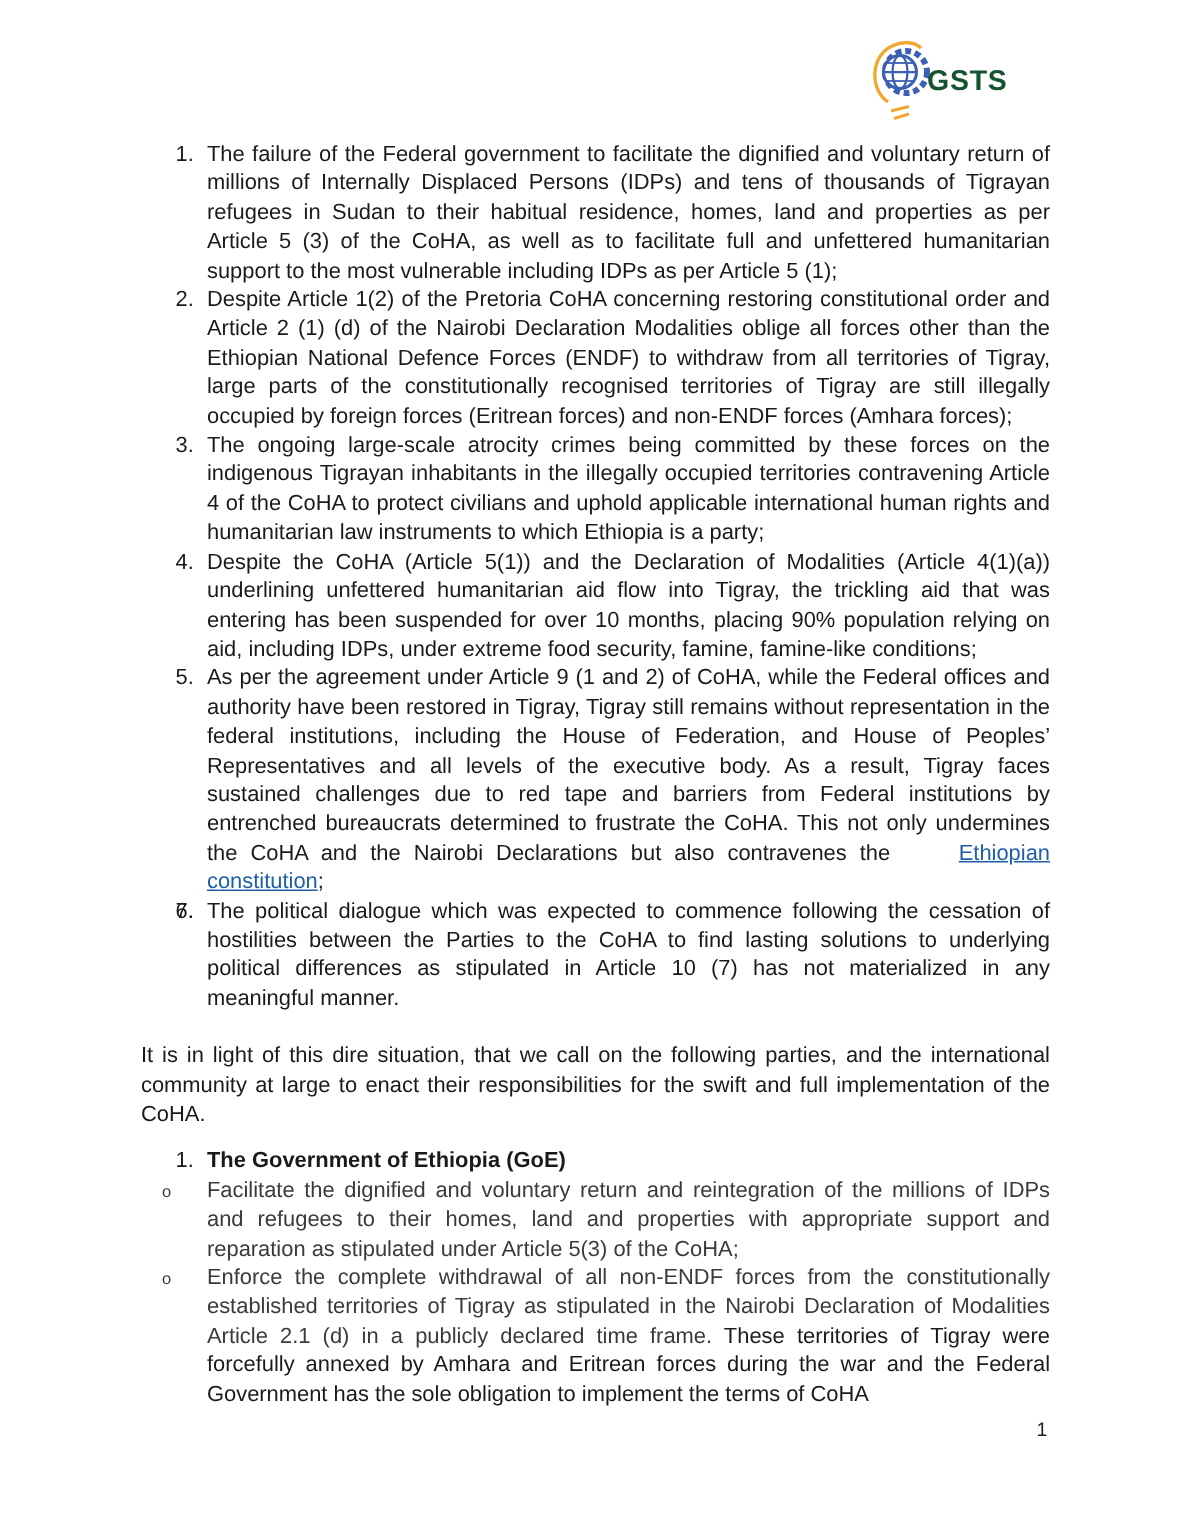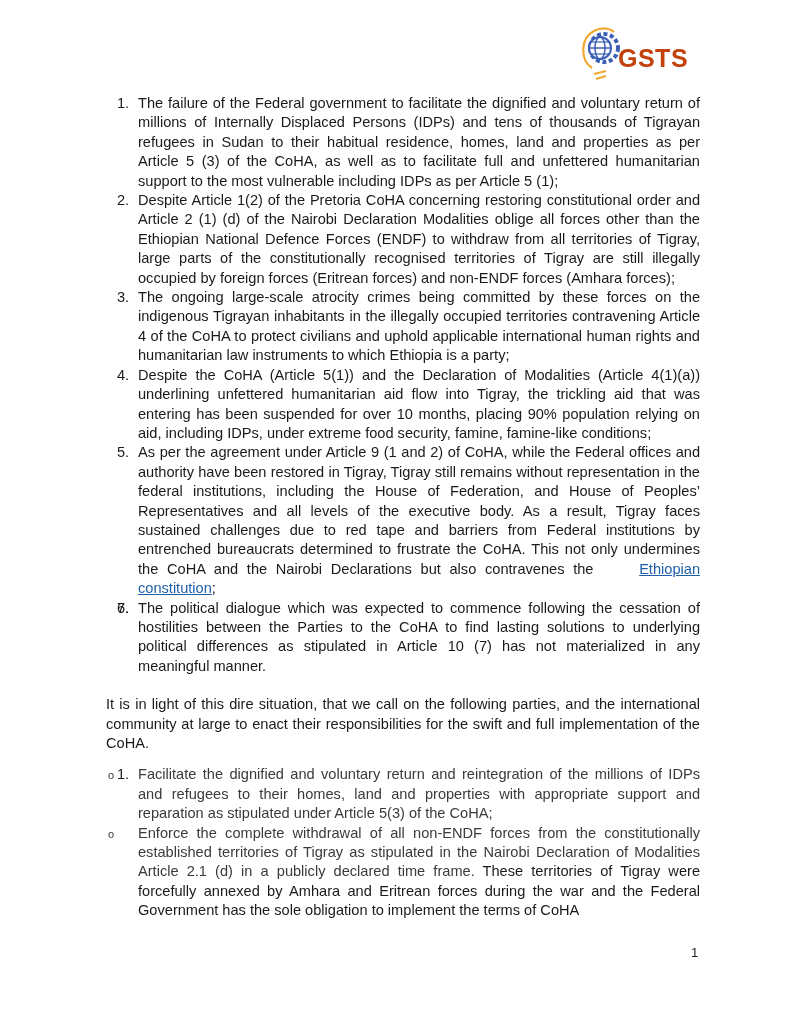--- a/index.html
+++ b/index.html
@@ -1,26 +1,26 @@
 <!DOCTYPE html>
 <html><head>
 <meta charset="utf-8">
 <style>
   html, body { margin: 0; padding: 0; background: #ffffff; }
   body { width: 791px; height: 1024px; position: relative; overflow: hidden;
          font-family: "Liberation Sans", sans-serif; color: #1a1a1a; }
   .logo { position: absolute; left: 578px; top: 24px; width: 125px; height: 62px; }
   .logo-text { position: absolute; left: 40px; top: 20px; font-family: "Liberation Sans", sans-serif;
-               font-weight: bold; font-size: 25px; color: #c2410c; letter-spacing: 0.5px; }
+               font-weight: bold; font-size: 19px; color: #14532d; letter-spacing: 0.5px; }
   .content { position: absolute; left: 90px; top: 94px; width: 610px; font-size: 14.6px; line-height: 19.4px; }
   ol.issues { margin: 0; padding: 0; list-style: none; }
   ol.issues li { position: relative; padding-left: 48px; text-align: justify; }
   .num { position: absolute; left: 27px; top: 0; }
   a.link { color: #1f5fa8; text-decoration: underline; margin-left: 37px; }
-  p.intro { margin: 19px 0 0 16px; text-align: justify; }
+  p.intro { margin: 19px 0 0 4px; text-align: justify; }
   .section { margin-top: 12px; position: relative; }
   .sec-head { position: relative; padding-left: 48px; font-weight: bold; }
   .sec-head .num { left: 27px; font-weight: normal; }
   ul.actions { list-style: none; margin: 0; padding: 0; color: #3a3a3a; }
   ul.actions li { position: relative; padding-left: 48px; text-align: justify; }
   .bullet { position: absolute; left: 18px; top: 1px; font-size: 11px; }
   .dark { color: #1a1a1a; }
   .page-num { position: absolute; left: 691px; top: 945px; font-size: 13px; color: #222; }
 </style>
 </head>
@@ -50,20 +50,21 @@
     <li><span class="num">5.</span><span>As per the agreement under Article 9 (1 and 2) of CoHA, while the Federal offices and authority have been restored in Tigray, Tigray still remains without representation in the federal institutions, including the House of Federation, and House of Peoples’ Representatives and all levels of the executive body. As a result, Tigray faces sustained challenges due to red tape and barriers from Federal institutions by entrenched bureaucrats determined to frustrate the CoHA. This not only undermines the CoHA and the Nairobi Declarations but also contravenes the </span><a class="link" href="#">Ethiopian constitution</a><span>;</span></li>
     <li><span class="num">6.</span></li>
     <li><span class="num">7.</span><span>The political dialogue which was expected to commence following the cessation of hostilities between the Parties to the CoHA to find lasting solutions to underlying political differences as stipulated in Article 10 (7) has not materialized in any meaningful manner.</span></li>
   </ol>
 
   <p class="intro">It is in light of this dire situation, that we call on the following parties, and the international community at large to enact their responsibilities for the swift and full implementation of the CoHA.</p>
 
   <div class="section">
     <div class="sec-head">
       <span class="num">1.</span>
+      <span>The Government of Ethiopia (GoE)</span>
     </div>
     <ul class="actions">
       <li><span class="bullet">o</span><span>Facilitate the dignified and voluntary return and reintegration of the millions of IDPs and refugees to their homes, land and properties with appropriate support and reparation as stipulated under Article 5(3) of the CoHA;</span></li>
       <li><span class="bullet">o</span><span>Enforce the complete withdrawal of all non-ENDF forces from the constitutionally established territories of Tigray as stipulated in the Nairobi Declaration of Modalities Article 2.1 (d) in a publicly declared time frame. </span><span class="dark">These territories of Tigray were forcefully annexed by Amhara and Eritrean forces during the war and the Federal Government has the sole obligation to implement the terms of CoHA</span></li>
     </ul>
   </div>
 </div>
 
 <div class="page-num">1</div>
 

